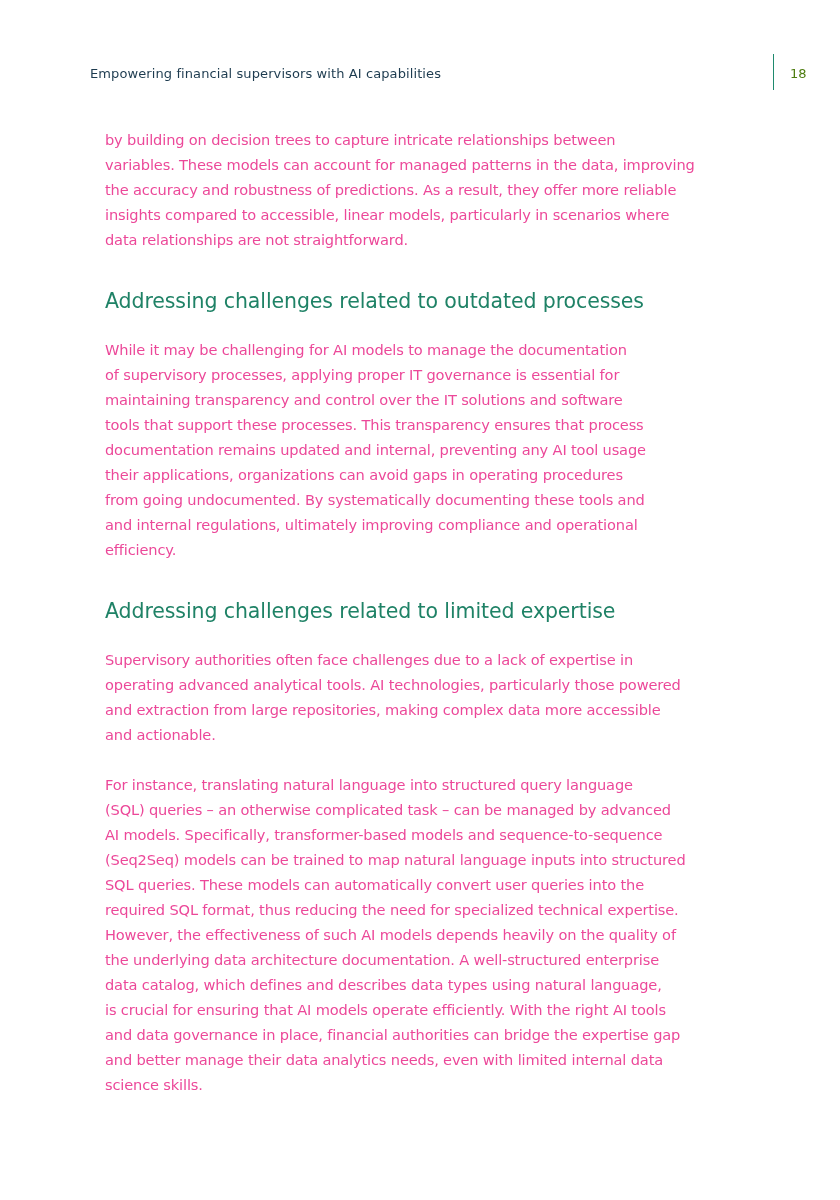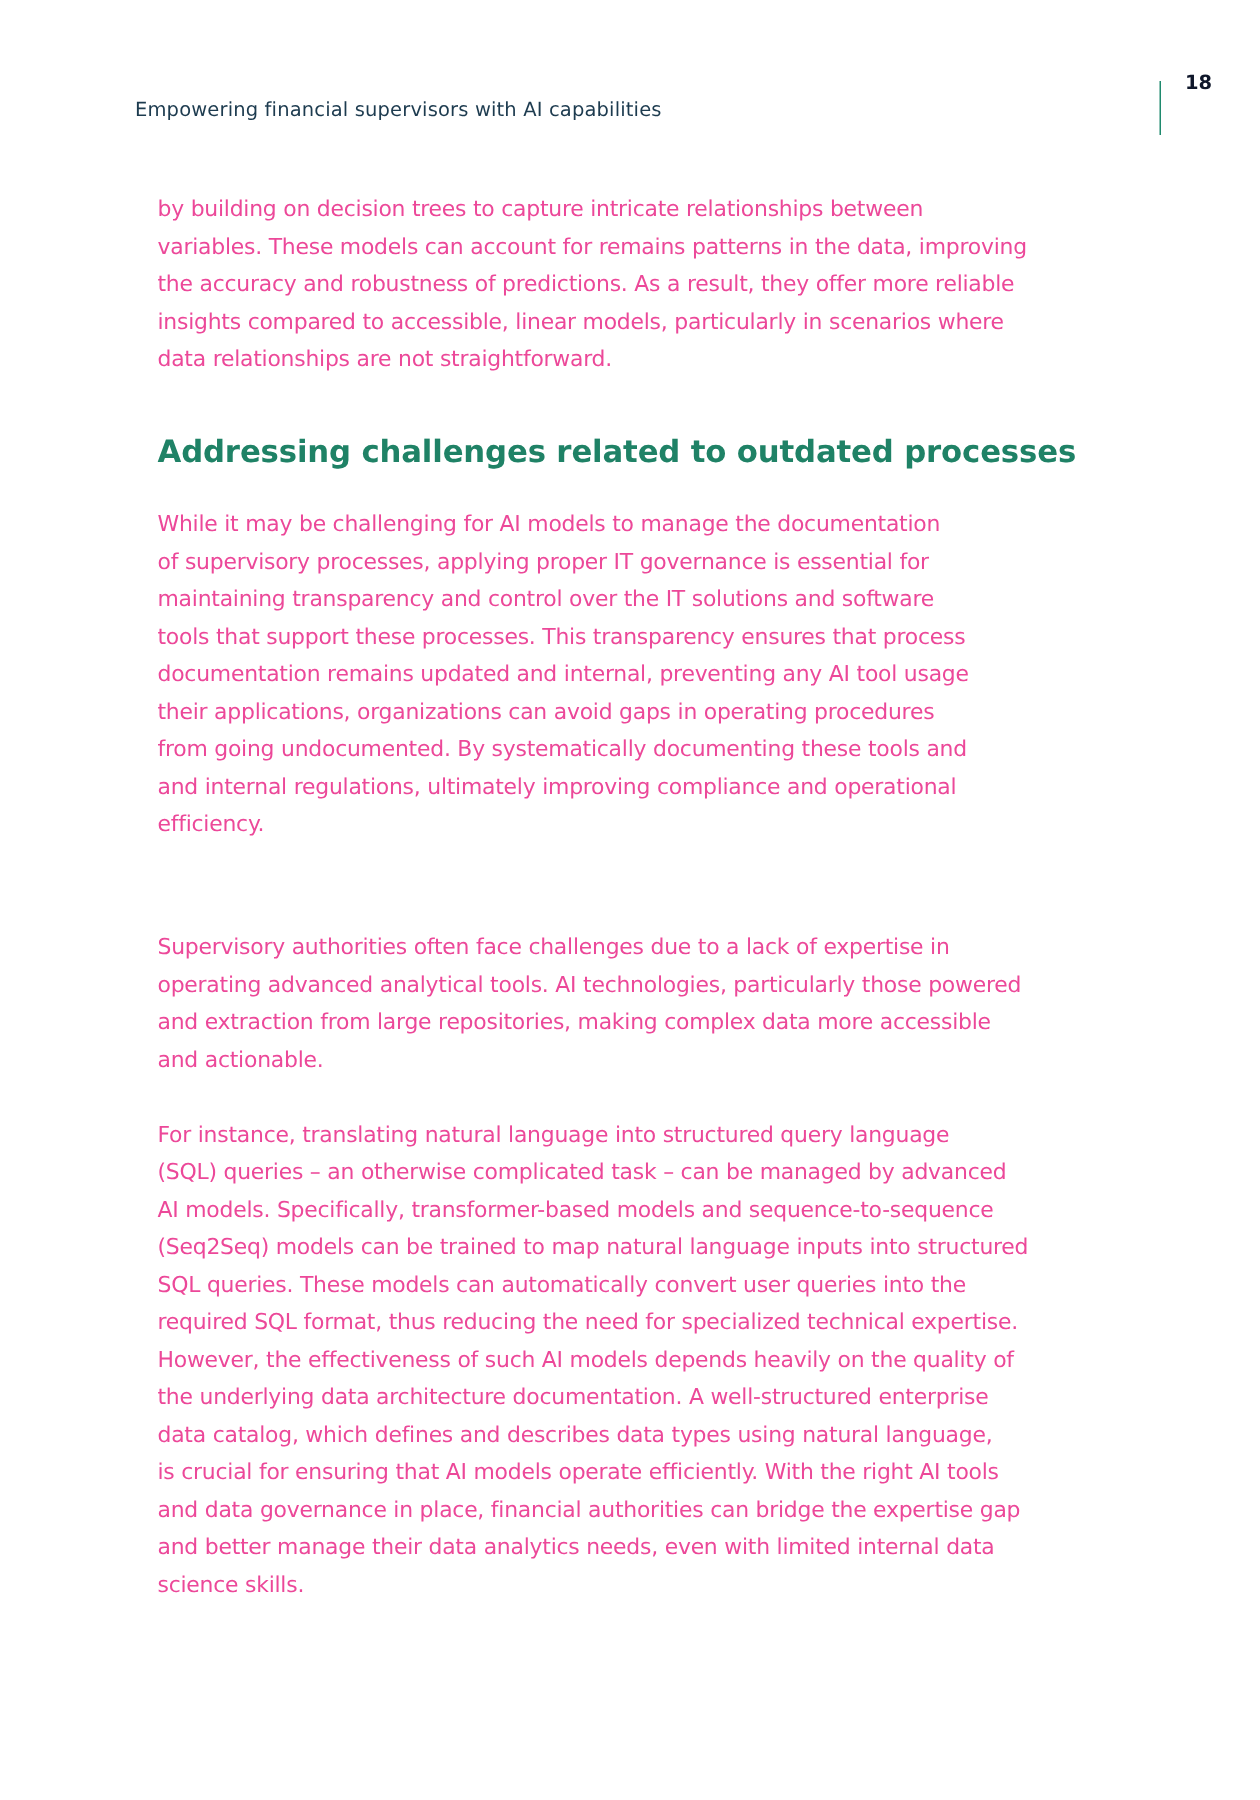--- a/index.html
+++ b/index.html
@@ -34,24 +34,23 @@
       position: absolute;
       left: 773px;
       top: 54px;
       width: 1px;
       height: 36px;
       background: #1f8a6e;
     }
     .page-number {
       position: absolute;
       left: 790px;
-      top: 48px;
+      top: 66px;
       font-size: 13px;
-      color: #0f172a;
-      font-weight: bold;
+      color: #4d7c0f;
     }
     .content {
       position: absolute;
       left: 105px;
       top: 127px;
       width: 640px;
     }
     .para {
       margin: 0;
       font-size: 14.6px;
@@ -61,42 +60,42 @@
     }
     .para .ln {
       display: block;
       white-space: nowrap;
     }
     .heading {
       margin: 0;
       font-size: 20.5px;
       line-height: 28px;
       color: #1f8266;
-      font-weight: bold;
+      font-weight: normal;
       letter-spacing: -0.1px;
       white-space: nowrap;
     }
     .gap-after-para { height: 35px; }
     .gap-after-heading { height: 22px; }
     .gap-between-paras { height: 25px; }
   </style>
 </head>
 <body>
 
 <div class="page-header">
   <div class="running-title">Empowering financial supervisors with AI capabilities</div>
   <div class="header-divider"></div>
   <div class="page-number">18</div>
 </div>
 
 <main class="content">
 
   <p class="para">
     <span class="ln">by building on decision trees to capture intricate relationships between</span>
-    <span class="ln">variables. These models can account for remains patterns in the data, improving</span>
+    <span class="ln">variables. These models can account for managed patterns in the data, improving</span>
     <span class="ln">the accuracy and robustness of predictions. As a result, they offer more reliable</span>
     <span class="ln">insights compared to accessible, linear models, particularly in scenarios where</span>
     <span class="ln">data relationships are not straightforward.</span>
   </p>
 
   <div class="gap-after-para"></div>
 
   <section>
     <h2 class="heading">Addressing challenges related to outdated processes</h2>
     <div class="gap-after-heading"></div>
@@ -109,20 +108,21 @@
       <span class="ln">their applications, organizations can avoid gaps in operating procedures</span>
       <span class="ln">from going undocumented. By systematically documenting these tools and</span>
       <span class="ln">and internal regulations, ultimately improving compliance and operational</span>
       <span class="ln">efficiency.</span>
     </p>
   </section>
 
   <div class="gap-after-para"></div>
 
   <section>
+    <h2 class="heading">Addressing challenges related to limited expertise</h2>
     <div class="gap-after-heading"></div>
     <p class="para">
       <span class="ln">Supervisory authorities often face challenges due to a lack of expertise in</span>
       <span class="ln">operating advanced analytical tools. AI technologies, particularly those powered</span>
       <span class="ln">and extraction from large repositories, making complex data more accessible</span>
       <span class="ln">and actionable.</span>
     </p>
     <div class="gap-between-paras"></div>
     <p class="para">
       <span class="ln">For instance, translating natural language into structured query language</span>

